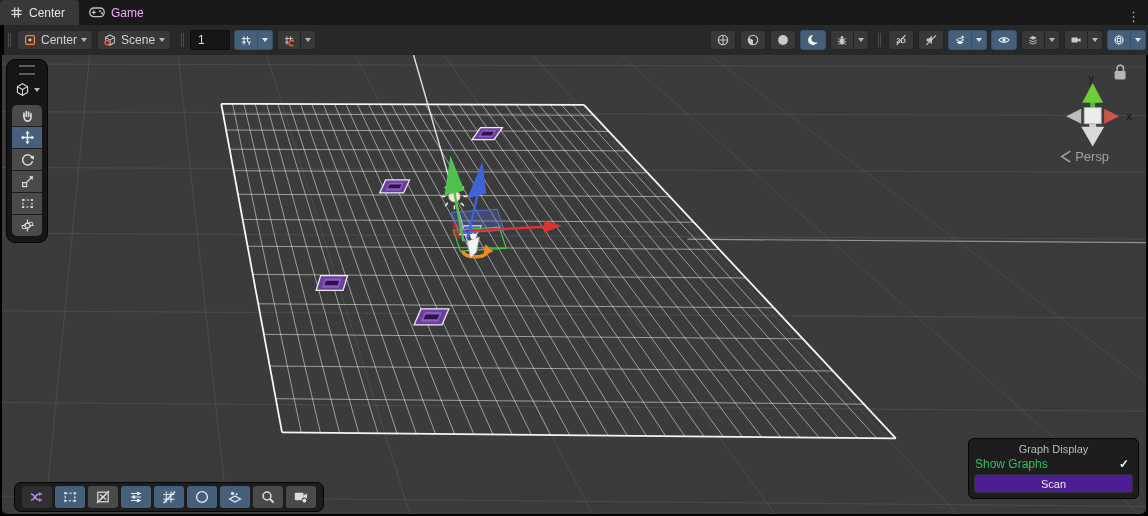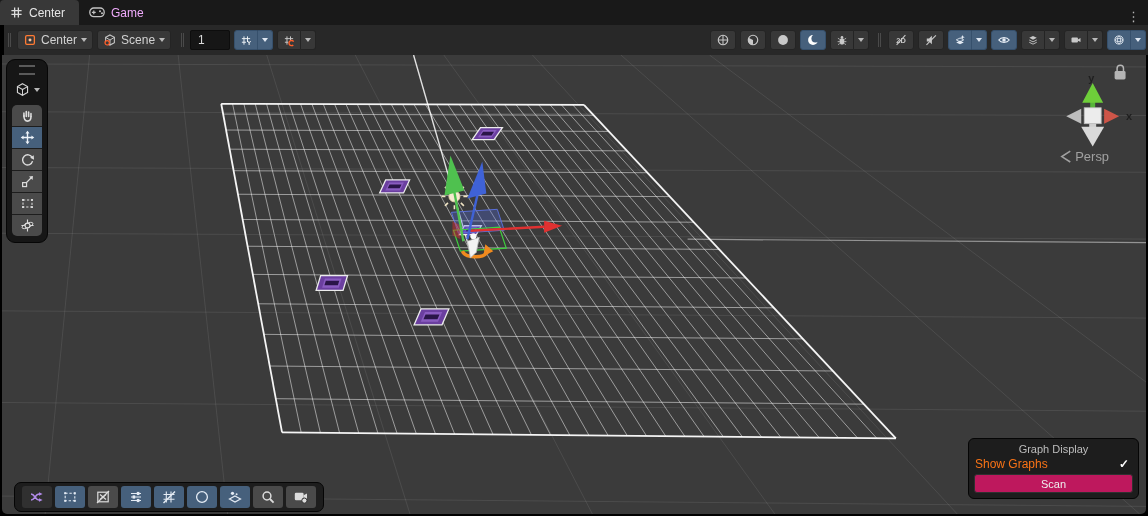--- a/index.html
+++ b/index.html
@@ -52,23 +52,23 @@
           border-radius:7px;display:flex;align-items:center;gap:3px;padding:0 7px;}
   .bbtn{width:30px;height:22px;border-radius:3px;background:#393939;display:flex;align-items:center;justify-content:center;}
   .bbtn.blue{background:#46607c;}
   .bbtn.lt{background:#4a4a4a;}
   .bbtn.dk{background:#303030;}
   
   .graph-panel{position:absolute;right:7px;bottom:15px;width:171px;background:#1d1d1d;
                border:1px solid #050505;border-radius:6px;padding:3px 5px 5px 5px;box-sizing:border-box;}
   .gp-title{text-align:center;color:#bdbdbd;font-size:11px;padding:1px 0 2px 0;}
   .gp-row{display:flex;align-items:center;justify-content:space-between;padding:0 1px 3px 1px;}
-  .gp-label{color:#f97316;font-size:12px;}
+  .gp-label{color:#22c55e;font-size:12px;}
   .gp-check{color:#fff;font-size:12px;font-weight:bold;padding-right:3px;}
-  .gp-scan{height:17px;background:#be185d;border:1px solid #303030;border-radius:3px;color:#eee;
+  .gp-scan{height:17px;background:#4c1d95;border:1px solid #303030;border-radius:3px;color:#eee;
            font-size:11px;display:flex;align-items:center;justify-content:center;}
   svg text{font-family:"Liberation Sans",sans-serif;}
 </style>
 </head>
 <body>
 
 <div class="app">
 
   <div class="tabbar">
     <div class="tab active">

